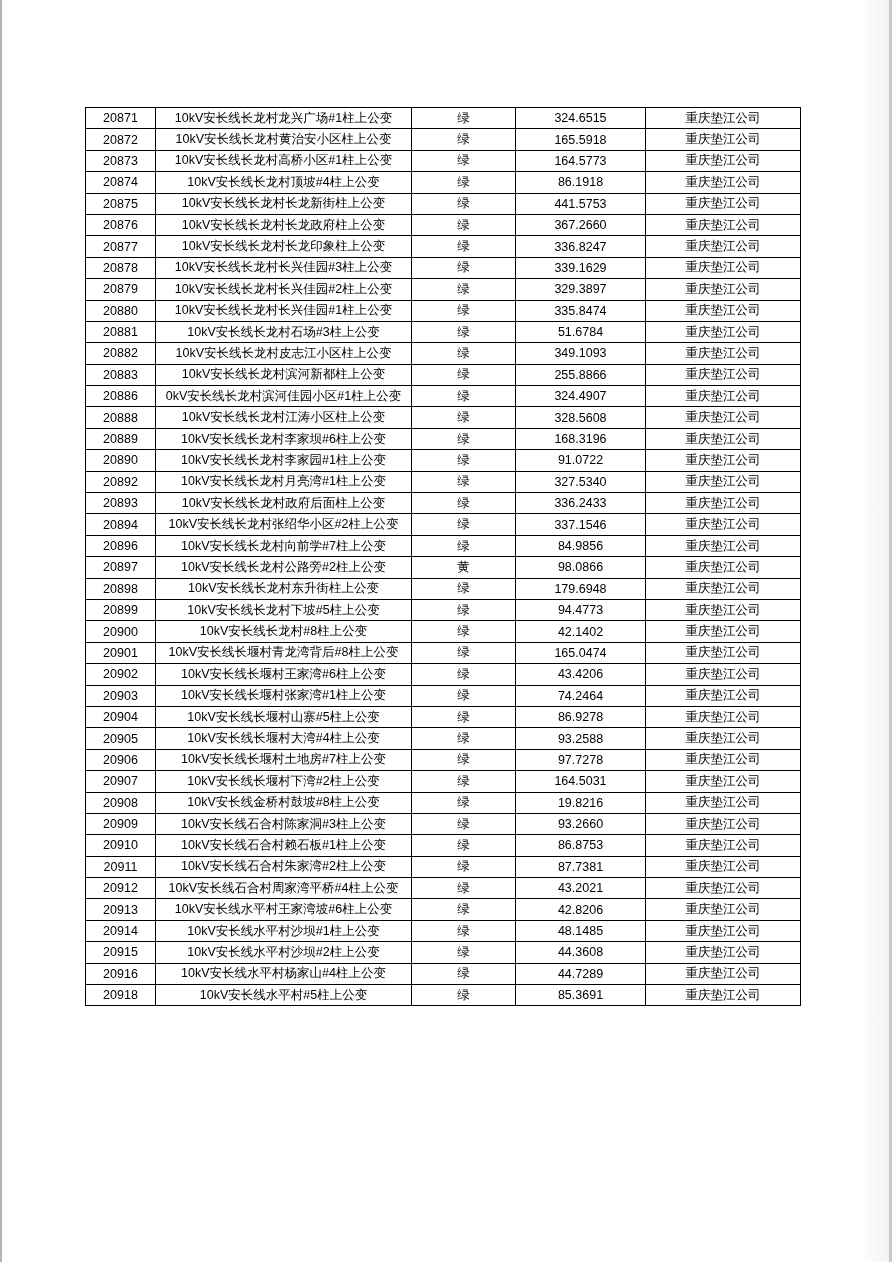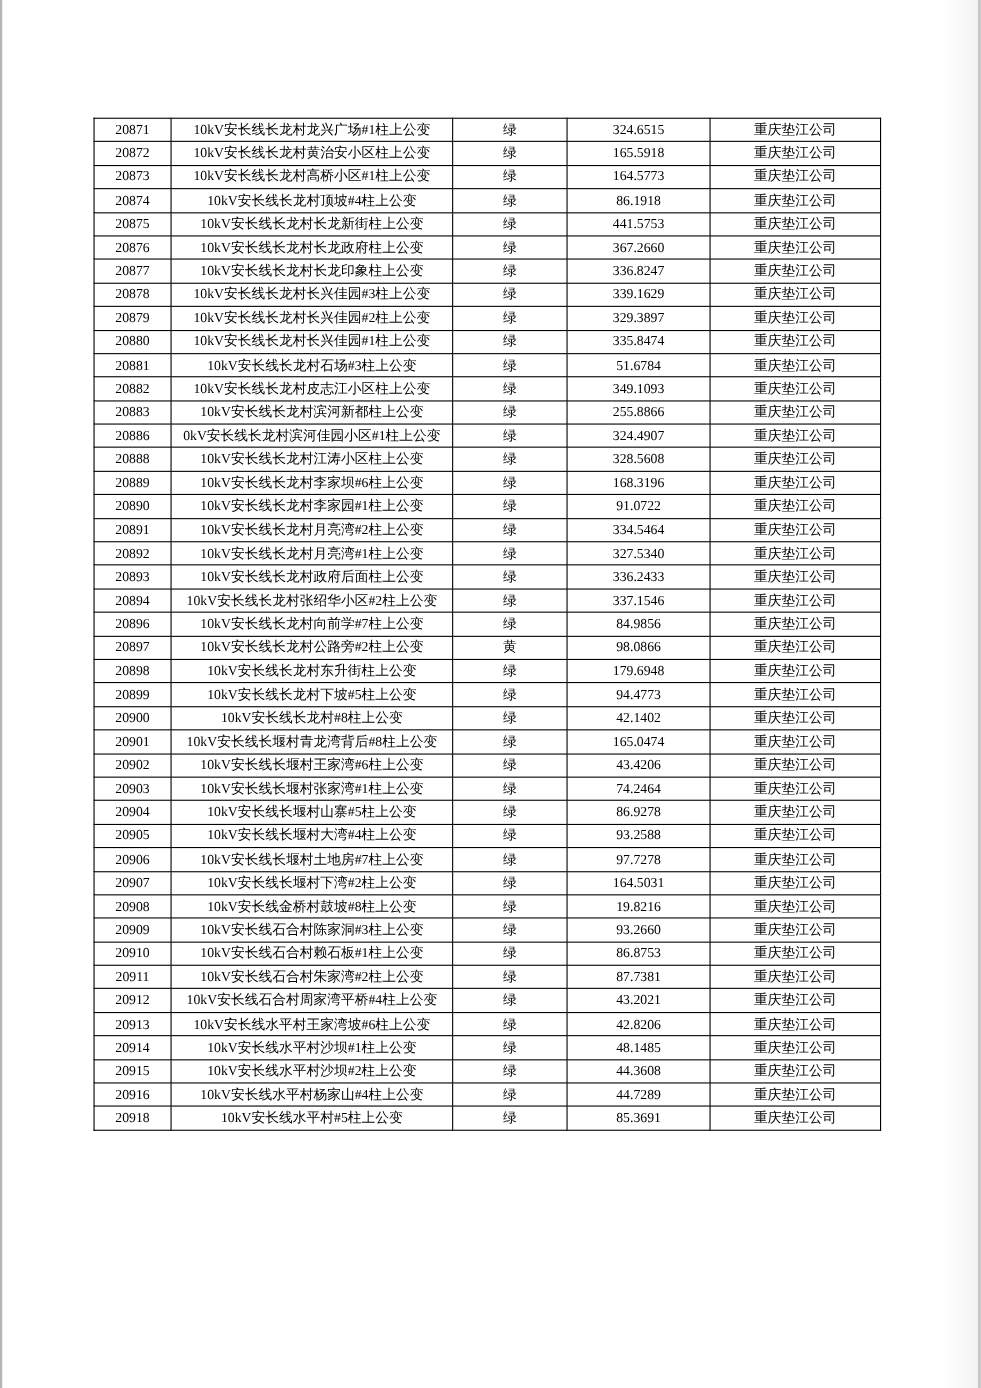--- a/index.html
+++ b/index.html
@@ -35,21 +35,20 @@
   table.data-table {
     position: absolute;
     left: 85px;
     top: 107px;
     width: 715px;
     border-collapse: collapse;
     table-layout: fixed;
   }
   table.data-table tr {
     height: 21.4px;
-    font-family: Liberation Serif, serif;
   }
   table.data-table td {
     border: 1px solid #000;
     padding: 0 1px;
     text-align: center;
     vertical-align: middle;
     font-size: 12.5px;
     color: #000;
     white-space: nowrap;
     overflow: hidden;
@@ -189,27 +188,20 @@
         <td>重庆垫江公司</td>
       </tr>
       <tr>
         <td>20890</td>
         <td>10kV安长线长龙村李家园#1柱上公变</td>
         <td>绿</td>
         <td>91.0722</td>
         <td>重庆垫江公司</td>
       </tr>
       <tr>
-        <td>20891</td>
-        <td>10kV安长线长龙村月亮湾#2柱上公变</td>
-        <td>绿</td>
-        <td>334.5464</td>
-        <td>重庆垫江公司</td>
-      </tr>
-      <tr>
         <td>20892</td>
         <td>10kV安长线长龙村月亮湾#1柱上公变</td>
         <td>绿</td>
         <td>327.5340</td>
         <td>重庆垫江公司</td>
       </tr>
       <tr>
         <td>20893</td>
         <td>10kV安长线长龙村政府后面柱上公变</td>
         <td>绿</td>

